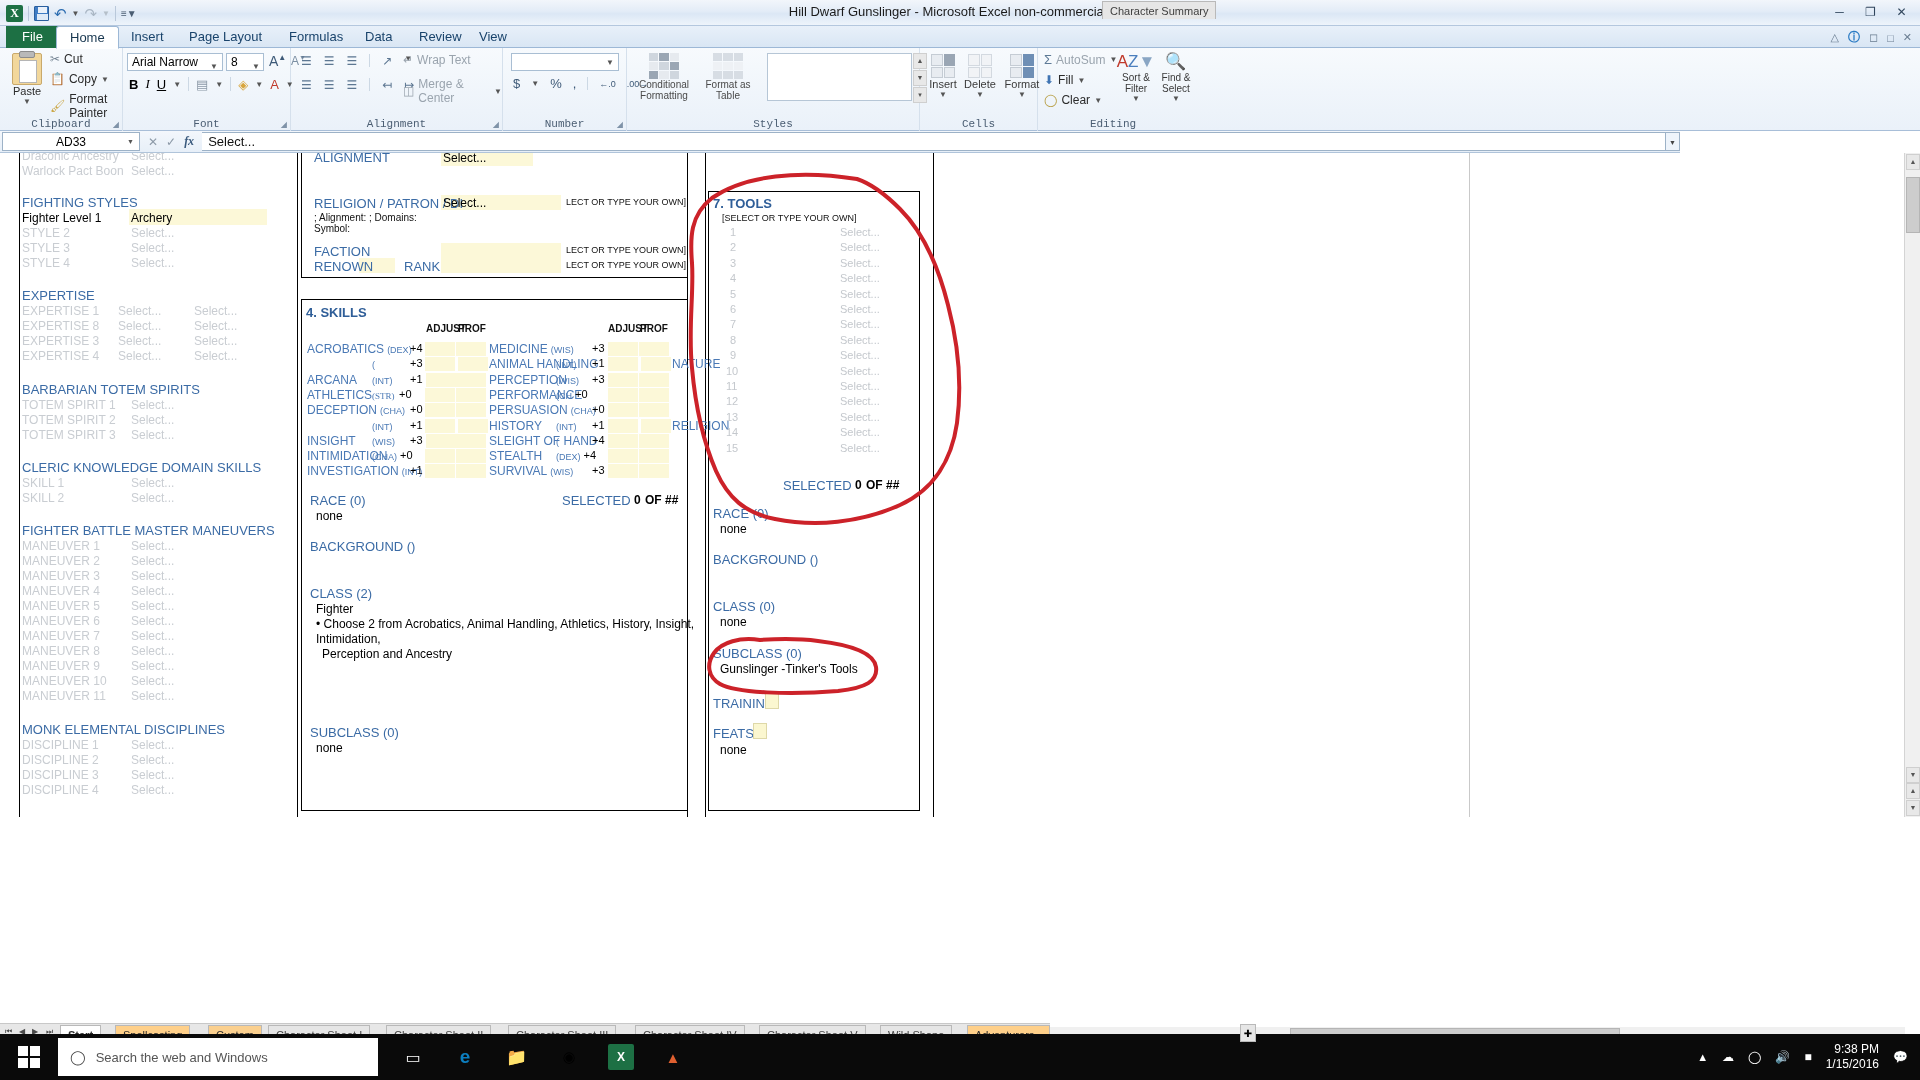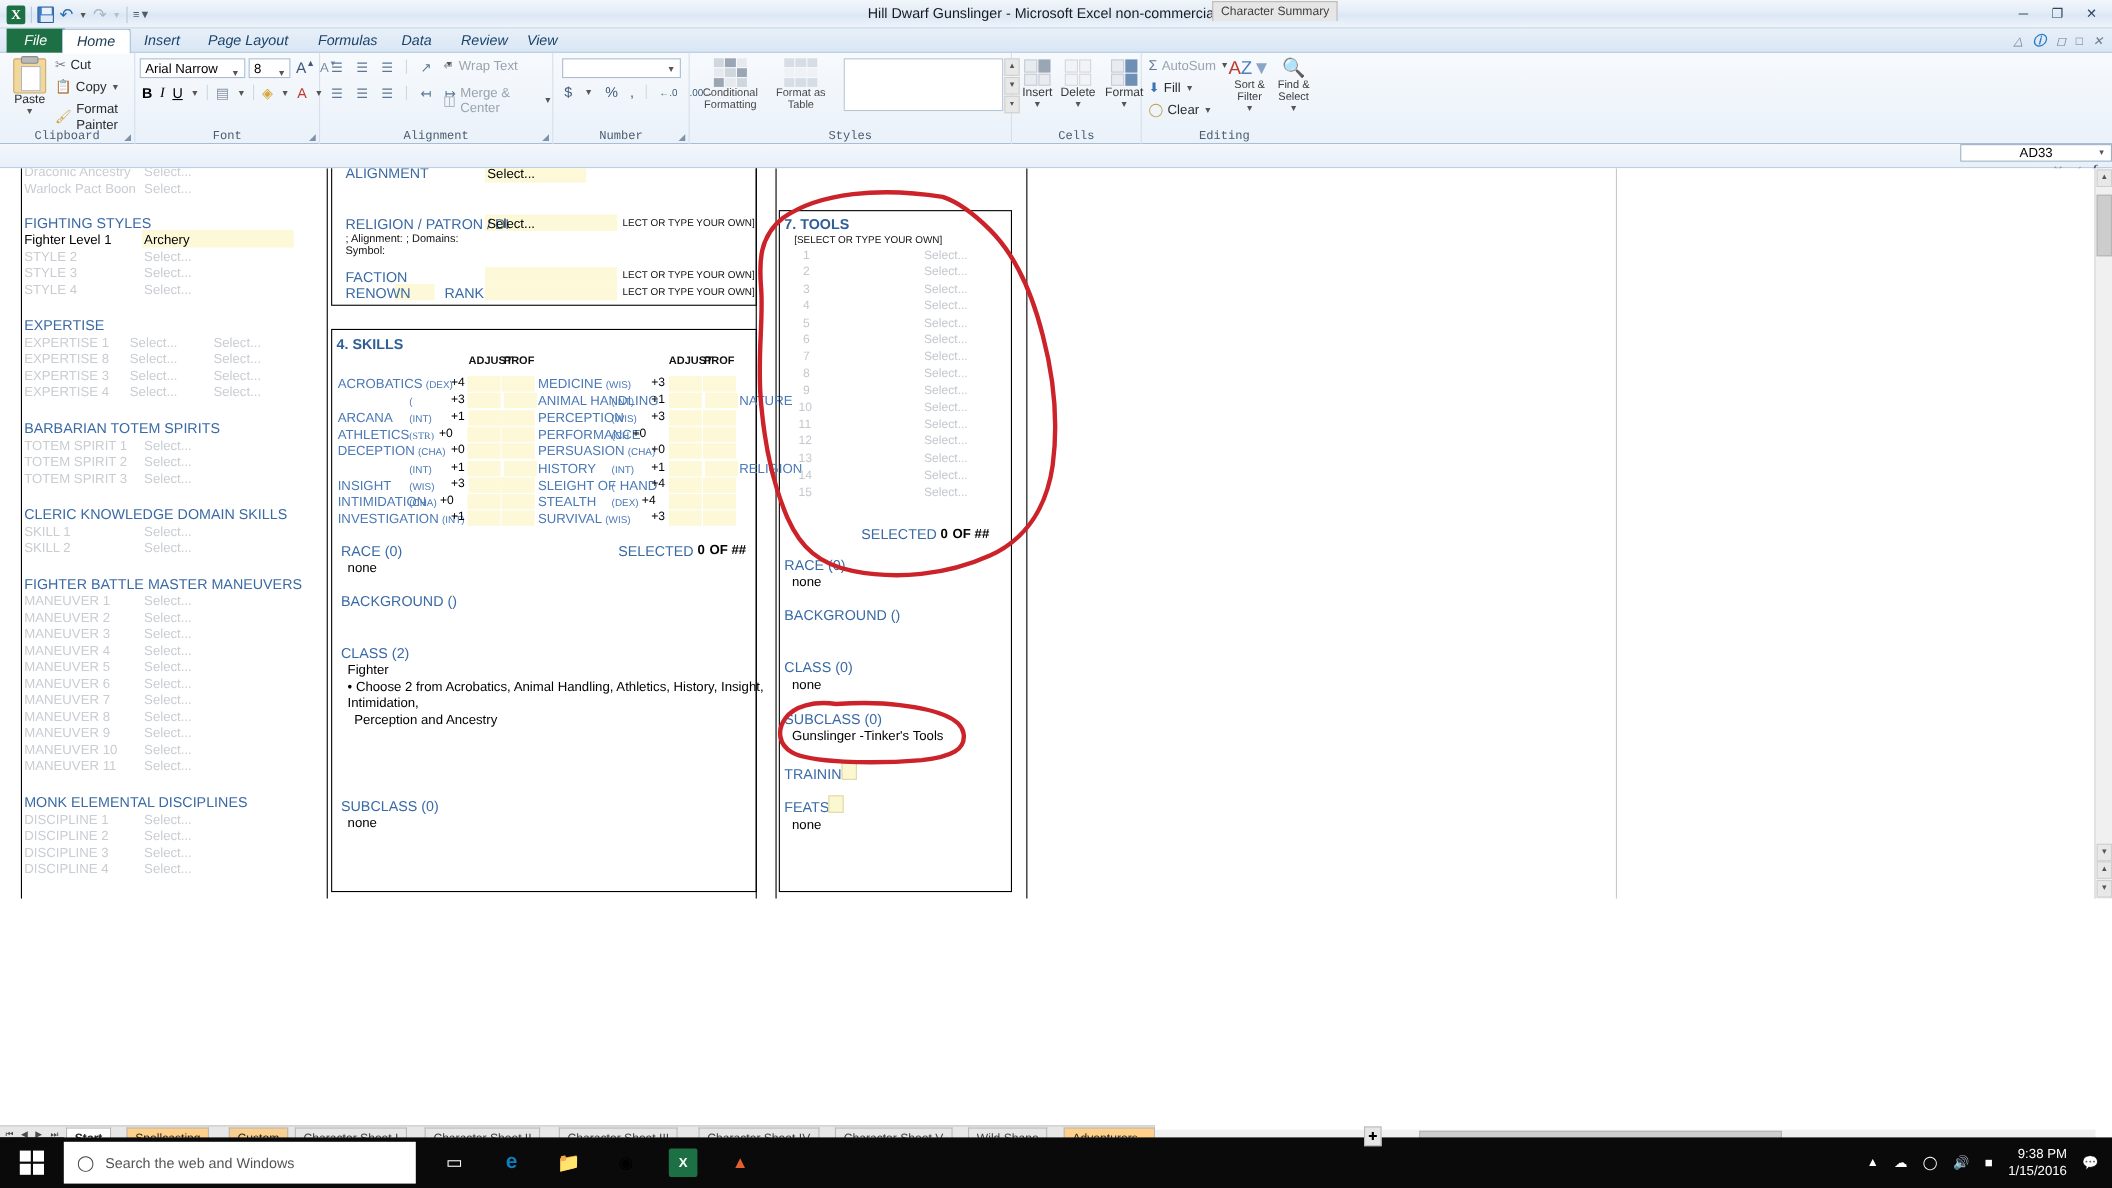--- a/index.html
+++ b/index.html
@@ -34,21 +34,20 @@
   }
   .wincontrols{position:absolute;right:4px;top:2px;display:flex;gap:2px;}
   .wc{width:29px;height:20px;line-height:20px;text-align:center;font-size:12px;color:#30455c;}
   .wc.close{color:#30455c;}
 
   
   .ribbontabs{
     position:absolute;left:0;top:26px;width:1920px;height:22px;
     background: linear-gradient(to bottom,#e8f0f9,#d9e6f4);
     border-bottom:1px solid #9db8d6;
-    font-style:italic;
   }
   .tab{
     position:absolute;top:0;height:22px;line-height:22px;padding:0 13px;font-size:13px;color:#19436b;
   }
   .tab.file{background:#1d7044;color:#fff;left:6px;padding:0 16px;border-radius:0;}
   .tab.active{background:#fff;border:1px solid #9db8d6;border-bottom:1px solid #fff;
      border-radius:3px 3px 0 0; color:#17364f; z-index:3; height:23px;}
   .ribbon{
     position:absolute;left:0;top:48px;width:1920px;height:83px;
     background:linear-gradient(to bottom,#f7fafd,#eaf1f9);
@@ -57,23 +56,23 @@
   .grp{position:absolute;top:0;height:83px;border-right:1px solid #d5e0ec;}
   .grp .gl{position:absolute;bottom:1px;width:100%;text-align:center;font-size:11px;color:#4a5d72;font-family:Liberation Mono, monospace;}
   .gcorner{position:absolute;bottom:2px;right:3px;font-size:8px;color:#7f93a8;}
 
   .mini{font-size:12px;color:#2b2b2b;display:flex;align-items:center;gap:4px;}
   .mini.dis{color:#9aa4ae;}
   .icn{display:inline-block;}
 
   
   .fbar{
-    position:absolute;left:0;top:131px;width:1920px;height:22px;
+    position:absolute;left:0;top:131px;width:1680px;height:22px;
     background:linear-gradient(to bottom,#f3f7fc,#e7eff8);
-    border-bottom:1px solid #b0c4da; display:flex; align-items:flex-end;flex-direction:column;
+    border-bottom:1px solid #b0c4da; display:flex; align-items:center;
   }
   .namebox{
     width:138px;height:19px;margin-left:2px;background:#fff;border:1px solid #9db2c7;
     display:flex;align-items:center;justify-content:center;font-size:12px;position:relative;
   }
   .namebox .cv{position:absolute;right:5px;font-size:7px;color:#555;}
   .fxbtns{display:flex;align-items:center;gap:8px;padding:0 8px;color:#8d9aa8;font-size:12px;}
   .fx{font-style:italic;font-family:"Liberation Serif",serif;color:#3a5a7d;font-weight:bold;}
   .finput{flex:1;height:19px;background:#fff;border:1px solid #9db2c7;border-left:none;
     display:flex;align-items:center;padding-left:6px;font-size:13px;color:#111;}

